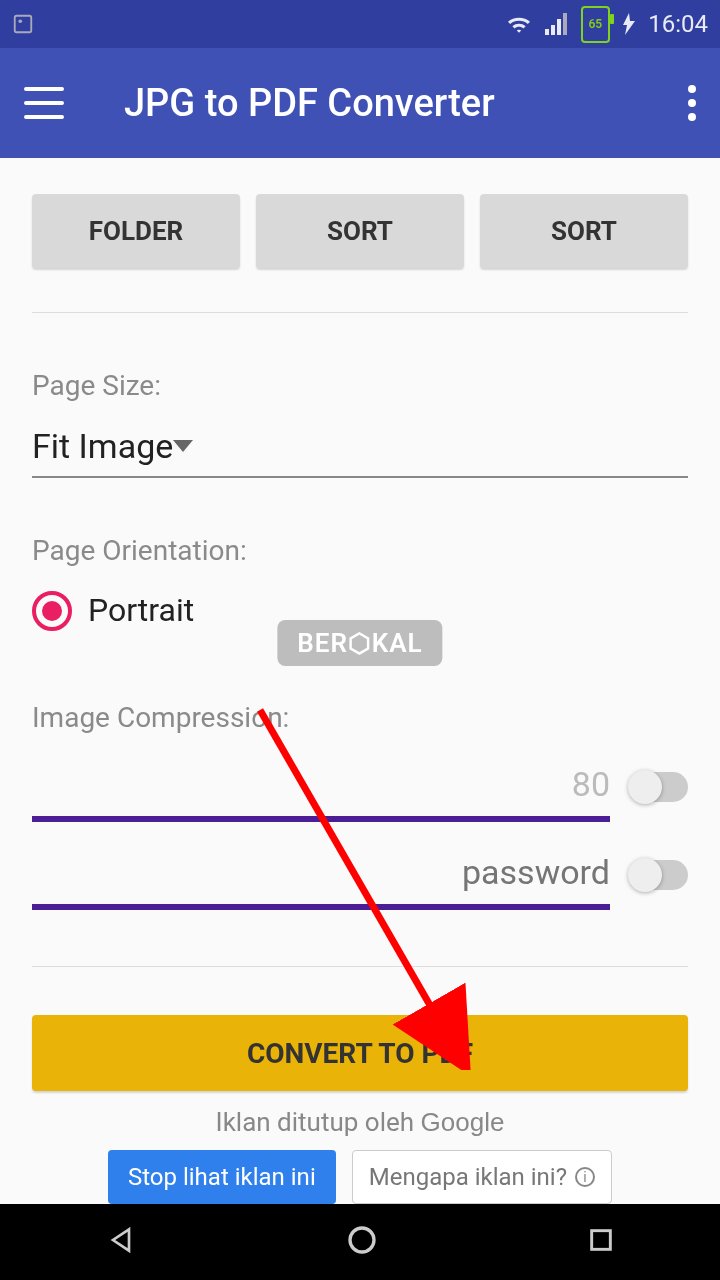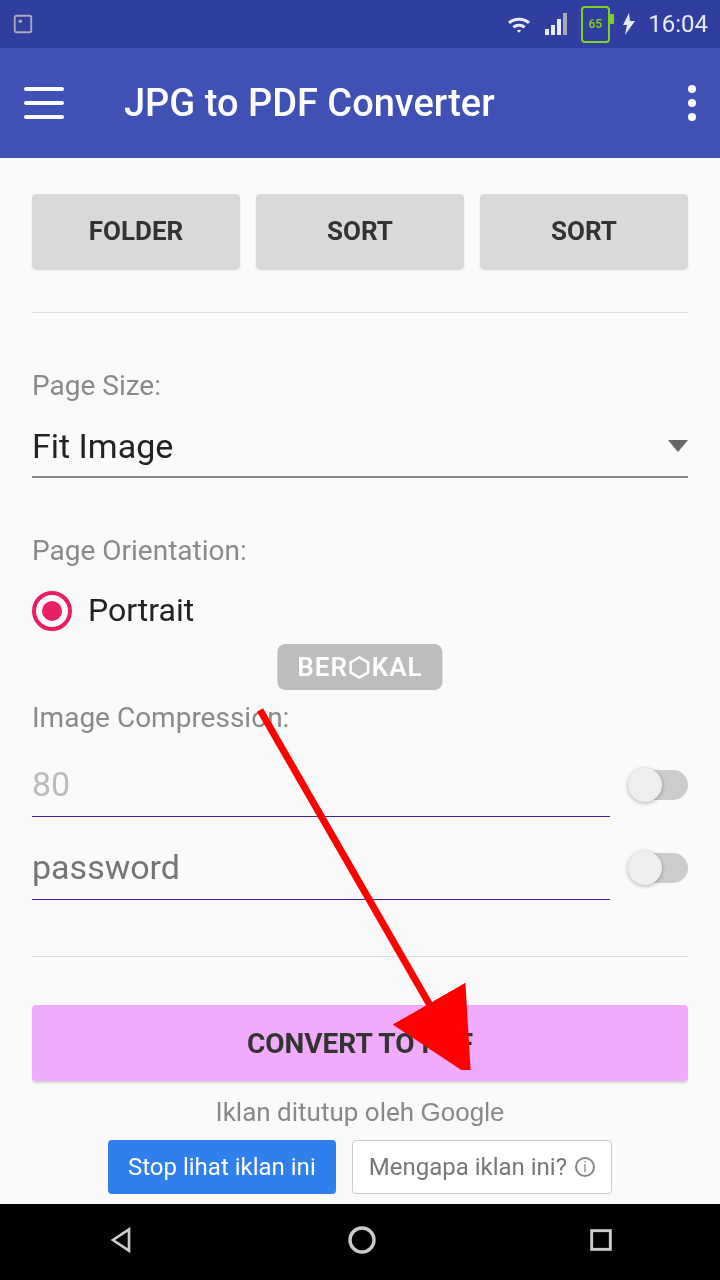--- a/index.html
+++ b/index.html
@@ -58,21 +58,21 @@
     color: #333;
     border-radius: 4px;
     box-shadow: 0 2px 2px rgba(0,0,0,0.15);
   }
 
   .divider { height: 1px; background: #ddd; margin-top: 44px; }
 
   .section-label { font-size: 28px; color: #8a8a8a; margin-top: 56px; }
 
   .select-row {
-    display: flex; align-items: center; justify-content: space-between;
+    display: flex; align-items: center; justify-content: flex-start;
     border-bottom: 2px solid #888; padding-bottom: 10px; margin-top: 24px;
   }
   .select-value { font-size: 34px; color: #222; }
   .tri-down {
     width: 0; height: 0; border-left: 10px solid transparent;
     border-right: 10px solid transparent; border-top: 12px solid #666;
   }
 
   .radio-row { display: flex; margin-top: 24px; gap: 40px; }
   .radio-item { display: flex; align-items: flex-start; gap: 16px; flex: 1; }
@@ -82,44 +82,45 @@
   }
   .radio-outer.selected { border: 4px solid #e91e63; }
   .radio-outer.selected .radio-inner { width: 20px; height: 20px; background: #e91e63; border-radius: 50%; }
   .radio-outer.unselected { border: 4px solid #555; }
   .radio-label { font-size: 32px; color: #222; }
 
   .watermark {
     position: absolute; left: 50%; transform: translateX(-50%);
     top: 620px; background: #bdbdbd; color: #fff;
     padding: 8px 20px; border-radius: 8px; font-size: 26px;
-    font-weight: 600; letter-spacing: 1px; margin-top: 24px;
+    font-weight: 600; letter-spacing: 1px;
   }
 
   .input-row { display: flex; align-items: center; margin-top: 18px; }
   .text-input {
-    flex: 1; border: none; border-bottom: 1px solid #4c1d95;
+    flex: 1; border: none; border-bottom: 6px solid #4c1d95;
     font-size: 34px; padding: 12px 0; background: transparent;
     color: #bbb;
+    text-align: right;
   }
   .toggle {
     width: 58px; height: 30px; background: #ccc; border-radius: 15px;
     position: relative; margin-left: 20px;
   }
   .toggle-knob {
     width: 34px; height: 34px; background: #eee; border-radius: 50%;
     position: absolute; top: -2px; left: -2px;
     box-shadow: 0 1px 4px rgba(0,0,0,0.3);
   }
 
   .divider2 { height: 1px; background: #ddd; margin-top: 56px; }
 
   .convert-btn {
     width: 100%; height: 76px; margin-top: 48px;
-    background: #f0abfc; border: none;
+    background: #eab308; border: none;
     font-size: 28px; font-weight: 700; color: #333;
     border-radius: 4px; box-shadow: 0 2px 2px rgba(0,0,0,0.15); text-align: center;
   }
 
   .ad-closed { text-align: center; font-size: 26px; color: #888; margin-top: 16px; }
   .google-logo { font-family: 'Product Sans', Arial; font-weight: 500; color: #888; }
 
   .ad-btn-row { display: flex; justify-content: center; gap: 16px; margin-top: 12px; }
   .ad-btn1 {
     background: #2f80ed; color: #fff; border: none;

